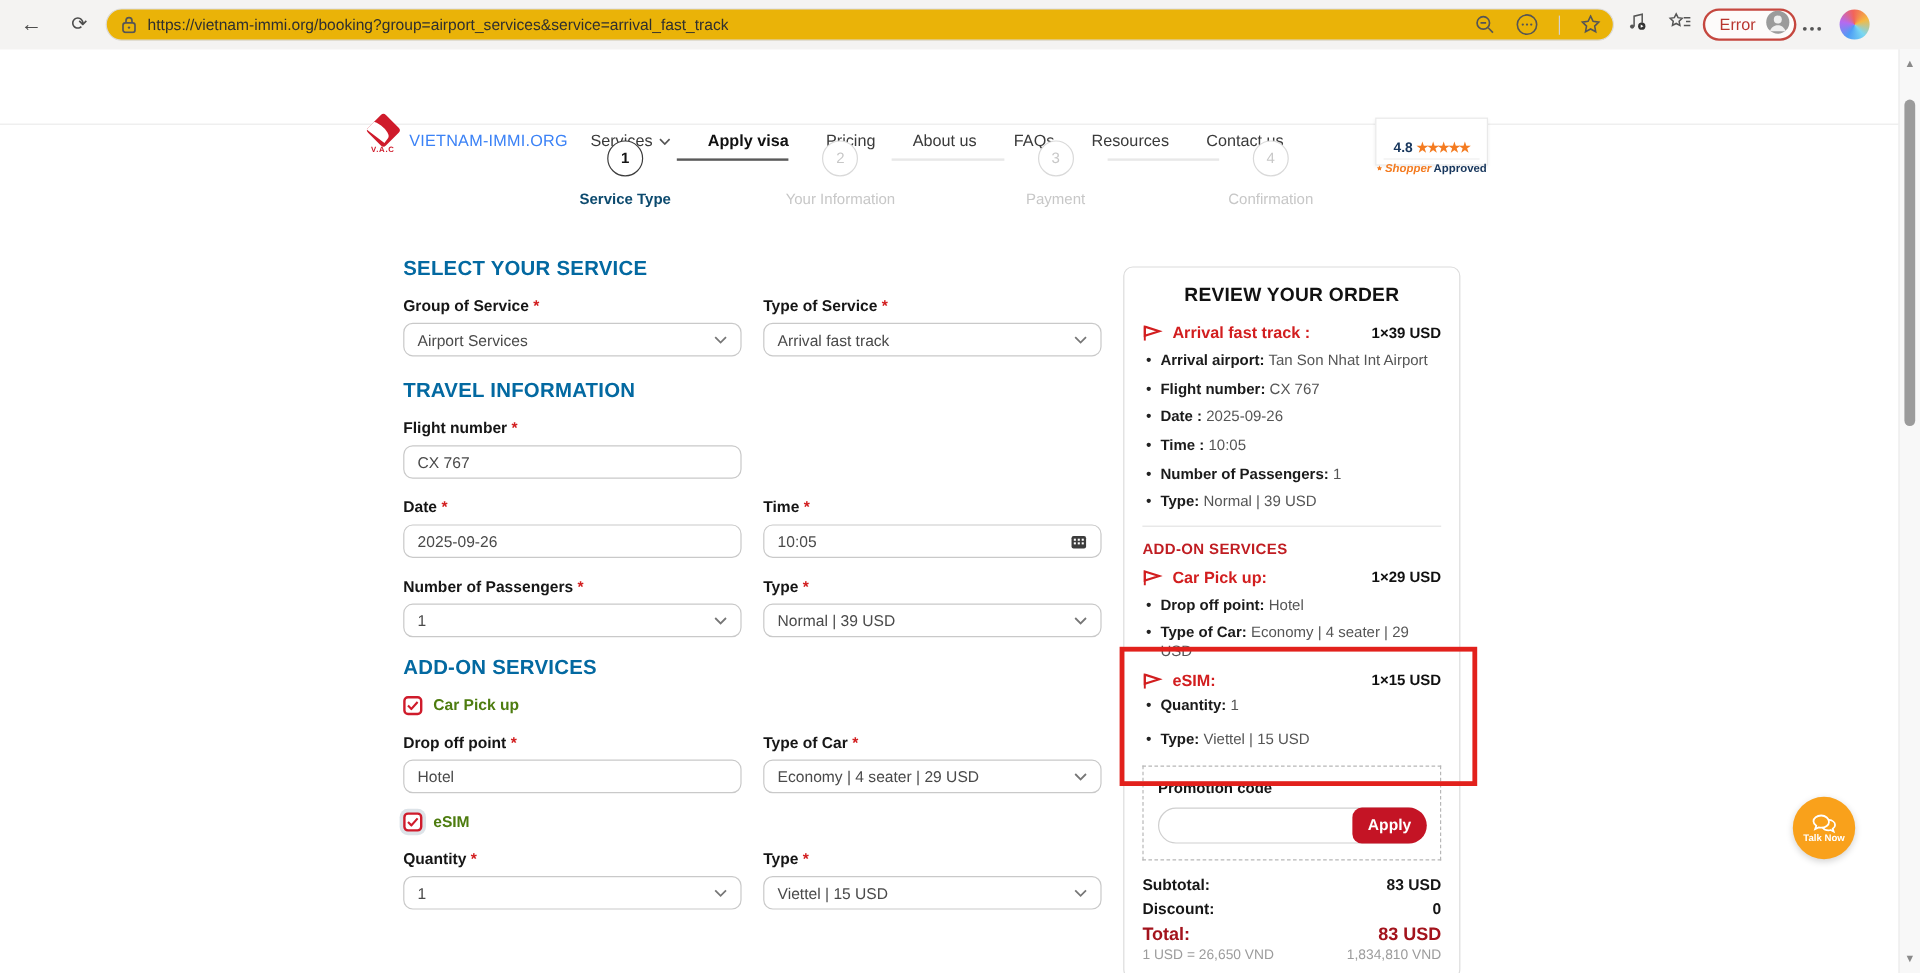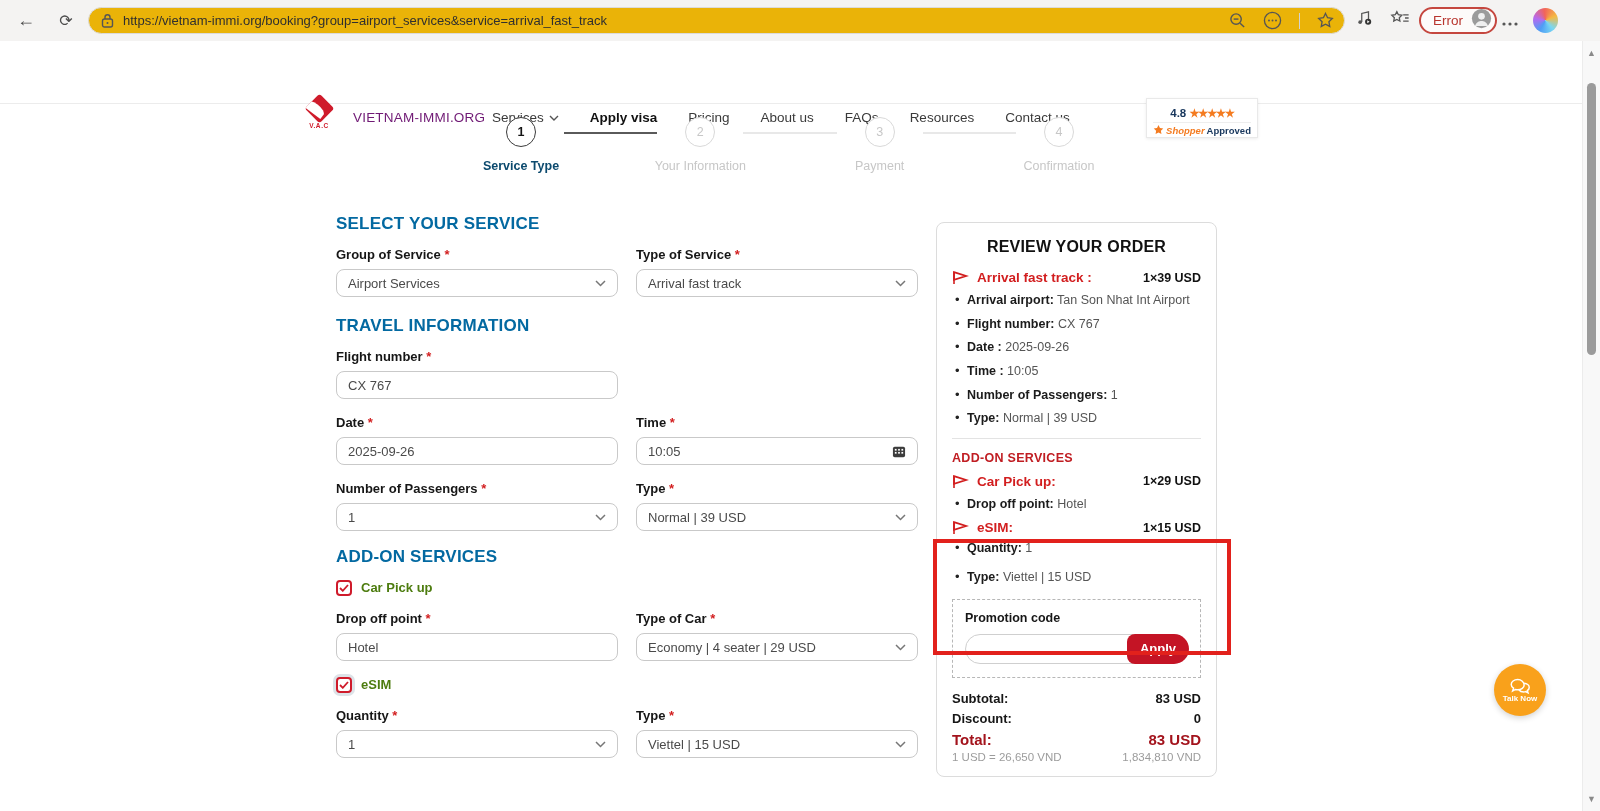--- a/index.html
+++ b/index.html
@@ -21,26 +21,26 @@
   .copilot{position:absolute;left:1533px;top:8px;width:25px;height:25px;border-radius:50%;
            background:conic-gradient(from 210deg,#4e9df5,#b56af0,#f2645a,#f5b942,#79d7f2,#4e9df5);}
   
   .siteheader{position:absolute;top:41px;left:0;right:0;height:62px;background:#fff;border-bottom:1px solid #ececec;}
   .logo{position:absolute;left:301px;top:54px;width:36px;text-align:center;}
   .logo-d{width:21px;height:21px;margin:3px auto 0;background:#cf1b2b;transform:rotate(45deg);border-radius:3px;
           position:relative;overflow:hidden;}
   .logo-d::after{content:"";position:absolute;left:-4px;top:9px;width:22px;height:10px;background:#fff;
                  border-radius:50% 50% 0 0;transform:rotate(-8deg);}
   .logo-cap{font-size:6.5px;font-weight:bold;color:#cf1b2b;margin-top:3px;letter-spacing:.6px;}
-  .brand{position:absolute;left:341px;top:69px;font-size:13.5px;color:#701a75;letter-spacing:.2px;margin-left:12px;}
+  .brand{position:absolute;left:341px;top:69px;font-size:13.5px;color:#3b82f6;letter-spacing:.2px;}
   .nav{position:absolute;left:492px;top:69px;display:flex;gap:31px;font-size:13.5px;color:#3a3a3a;}
   .nav-item{display:flex;align-items:center;gap:5px;cursor:pointer;}
   .nav-item.bold{font-weight:bold;color:#111;}
-  .rating{position:absolute;left:1146px;top:57px;width:112px;height:40px;box-sizing:border-box;background:#fff;
-          border:1px solid #e9e9e9;box-shadow:0 1px 3px rgba(0,0,0,.08);text-align:center;padding-top:8px;}
+  .rating{position:absolute;left:1146px;top:57px;width:94px;height:40px;box-sizing:border-box;background:#fff;
+          border:1px solid #e9e9e9;box-shadow:0 1px 3px rgba(0,0,0,.08);text-align:center;padding-top:18px;}
   .rating-top{font-size:11.5px;font-weight:bold;color:#17365c;}
   .rating-stars{color:#f47b20;letter-spacing:-1px;font-size:11px;}
   .rating-sep{height:1px;background:#eee;margin:2px 6px;}
   .rating-bottom{font-size:9.5px;font-weight:bold;display:flex;align-items:center;justify-content:center;gap:2px;}
   .sa-shopper{color:#f47b20;font-style:italic;}
   .sa-approved{color:#17365c;}
   
   .stepper{position:absolute;left:488px;top:117px;width:604px;}
   .steps{display:flex;align-items:flex-start;}
   .step{display:flex;flex-direction:column;align-items:center;width:66px;}
@@ -419,20 +419,21 @@
         <svg width="17" height="13" viewBox="0 0 17 13">
             <path d="M2 1.2L14 5 2 8.8z" fill="none" stroke="#d21e1f" stroke-width="1.8"></path>
             <line x1="2" y1="1" x2="2" y2="13" stroke="#d21e1f" stroke-width="1.6"></line>
           </svg>
       </span>
       <span class="item-name">Car Pick up:</span>
       <span class="item-qty">1×29 USD</span>
     </div>
     <ul class="details">
       <li><b>Drop off point:</b> <span>Hotel</span></li>
+      <li><b>Type of Car:</b> <span>Economy | 4 seater | 29 USD</span></li>
     </ul>
 
     <div class="line-item" style="margin-bottom:6px">
       <span class="flag">
         <svg width="17" height="13" viewBox="0 0 17 13">
             <path d="M2 1.2L14 5 2 8.8z" fill="none" stroke="#d21e1f" stroke-width="1.8"></path>
             <line x1="2" y1="1" x2="2" y2="13" stroke="#d21e1f" stroke-width="1.6"></line>
           </svg>
       </span>
       <span class="item-name">eSIM:</span>

